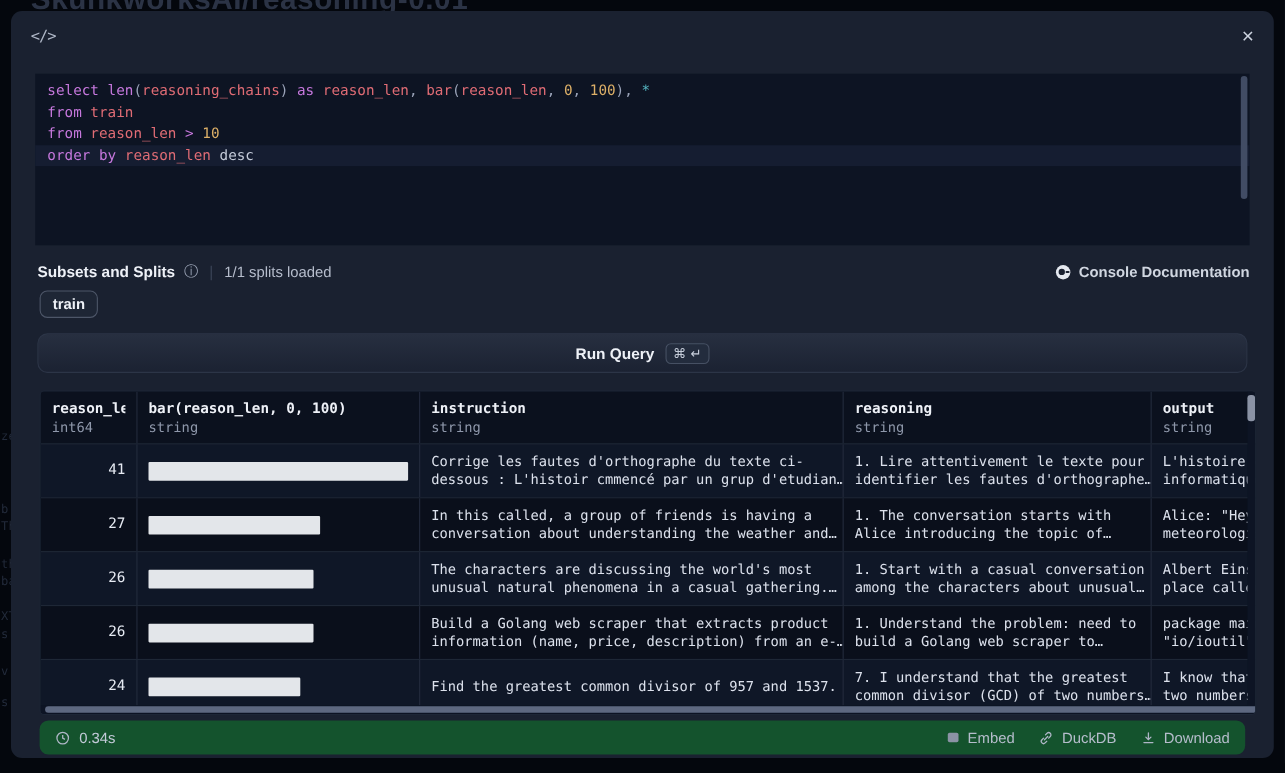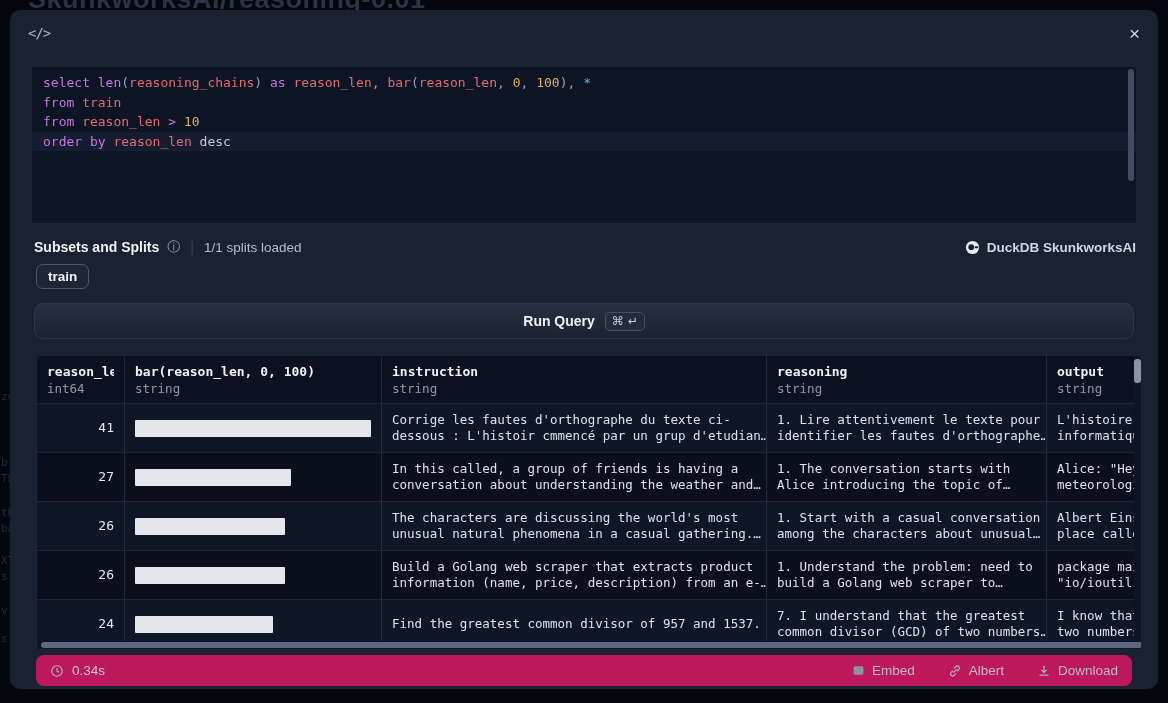--- a/index.html
+++ b/index.html
@@ -52,23 +52,23 @@
   .tcell{border-left:1px solid var(--border);padding:6px 10px;display:flex;align-items:center;overflow:hidden;font-family:"DejaVu Sans Mono",monospace;font-size:12.5px;line-height:16px;color:#dce1ec}
   .tcell:first-child{border-left:none}
   .cell-num{justify-content:flex-end;font-size:13px;color:#e6eaf2}
   .cell-text{white-space:pre}
   .bar-rect{height:17px;background:var(--bar);border-radius:1px}
   .vscroll{position:absolute;top:0;right:0;width:7px;height:100%;background:#0d1424}
   .vscroll .thumb{position:absolute;top:3px;right:0;width:7px;height:24px;background:#8b93a5;border-radius:3px}
   .hscroll{position:absolute;left:0;right:7px;bottom:0;height:8px;background:#0d1424}
   .hscroll .thumb{position:absolute;left:4px;top:1px;height:6px;width:1106px;background:#5d6880;border-radius:3px}
   
-  .footer{position:absolute;left:26px;right:26px;top:645px;height:31px;background:#be185d;border-radius:8px;display:flex;align-items:center;padding:0 14px;gap:8px}
+  .footer{position:absolute;left:26px;right:26px;top:645px;height:31px;background:#14532d;border-radius:8px;display:flex;align-items:center;padding:0 14px;gap:8px}
   .footer-time{display:flex;align-items:center;gap:8px;font-size:13.5px;color:#c3cad8}
-  .footer-actions{margin-left:auto;display:flex;align-items:center;gap:33px}
+  .footer-actions{margin-left:auto;display:flex;align-items:center;gap:22px}
   .footer-action{display:flex;align-items:center;gap:7px;background:none;border:none;font-size:13.5px;color:#b6bdcc;cursor:pointer;font-family:"Liberation Sans",sans-serif}
   .icon-svg{display:block}
 </style>
 </head>
 <body>
 
 <div class="backdrop-title">SkunkworksAI/reasoning-0.01</div>
 <div id="frags">
     <span class="backdrop-frag" style="top: 390px;">ze</span>
     <span class="backdrop-frag" style="top: 456px;">b</span>
@@ -104,21 +104,21 @@
     <span class="meta-title">Subsets and Splits</span>
     <span class="info-icon">ⓘ</span>
     <span class="meta-div">|</span>
     <span class="meta-splits">1/1 splits loaded</span>
     <a class="docs-link">
       <svg class="icon-svg" width="15" height="15" viewBox="0 0 24 24">
           <circle cx="12" cy="12" r="10.5" fill="#e5e9f0"></circle>
           <circle cx="10" cy="11.5" r="4.6" fill="#1a2130"></circle>
           <rect x="15.4" y="10" width="6" height="3.2" rx="1.6" fill="#1a2130"></rect>
         </svg>
-      <span>DuckDB SkunkworksAI</span>
+      <span>Console Documentation</span>
     </a>
   </div>
 
   <div class="chips" id="chips">
       <button class="chip">train</button>
     </div>
 
   <button class="run-btn">
     <span class="run-label">Run Query</span>
     <span class="run-kbd">⌘ ↵</span>
@@ -230,21 +230,21 @@
             <rect x="3" y="4" width="18" height="16" rx="3" fill="#8b93a5"></rect>
           </svg>
         <span>Embed</span>
       </button>
       <button class="footer-action">
         <svg class="icon-svg" width="14" height="14" viewBox="0 0 24 24" fill="none" stroke="#aeb6c6" stroke-width="2" stroke-linecap="round">
             <path d="M9.5 14.5l5-5"></path>
             <path d="M8 12l-2.5 2.5a3.5 3.5 0 0 0 5 5L13 17"></path>
             <path d="M16 12l2.5-2.5a3.5 3.5 0 0 0-5-5L11 7"></path>
           </svg>
-        <span>Albert</span>
+        <span>DuckDB</span>
       </button>
       <button class="footer-action">
         <svg class="icon-svg" width="14" height="14" viewBox="0 0 24 24" fill="none" stroke="#aeb6c6" stroke-width="2" stroke-linecap="round">
             <path d="M12 4v10"></path>
             <path d="M8 10.5l4 4 4-4"></path>
             <path d="M5 19h14"></path>
           </svg>
         <span>Download</span>
       </button>
     </span>

